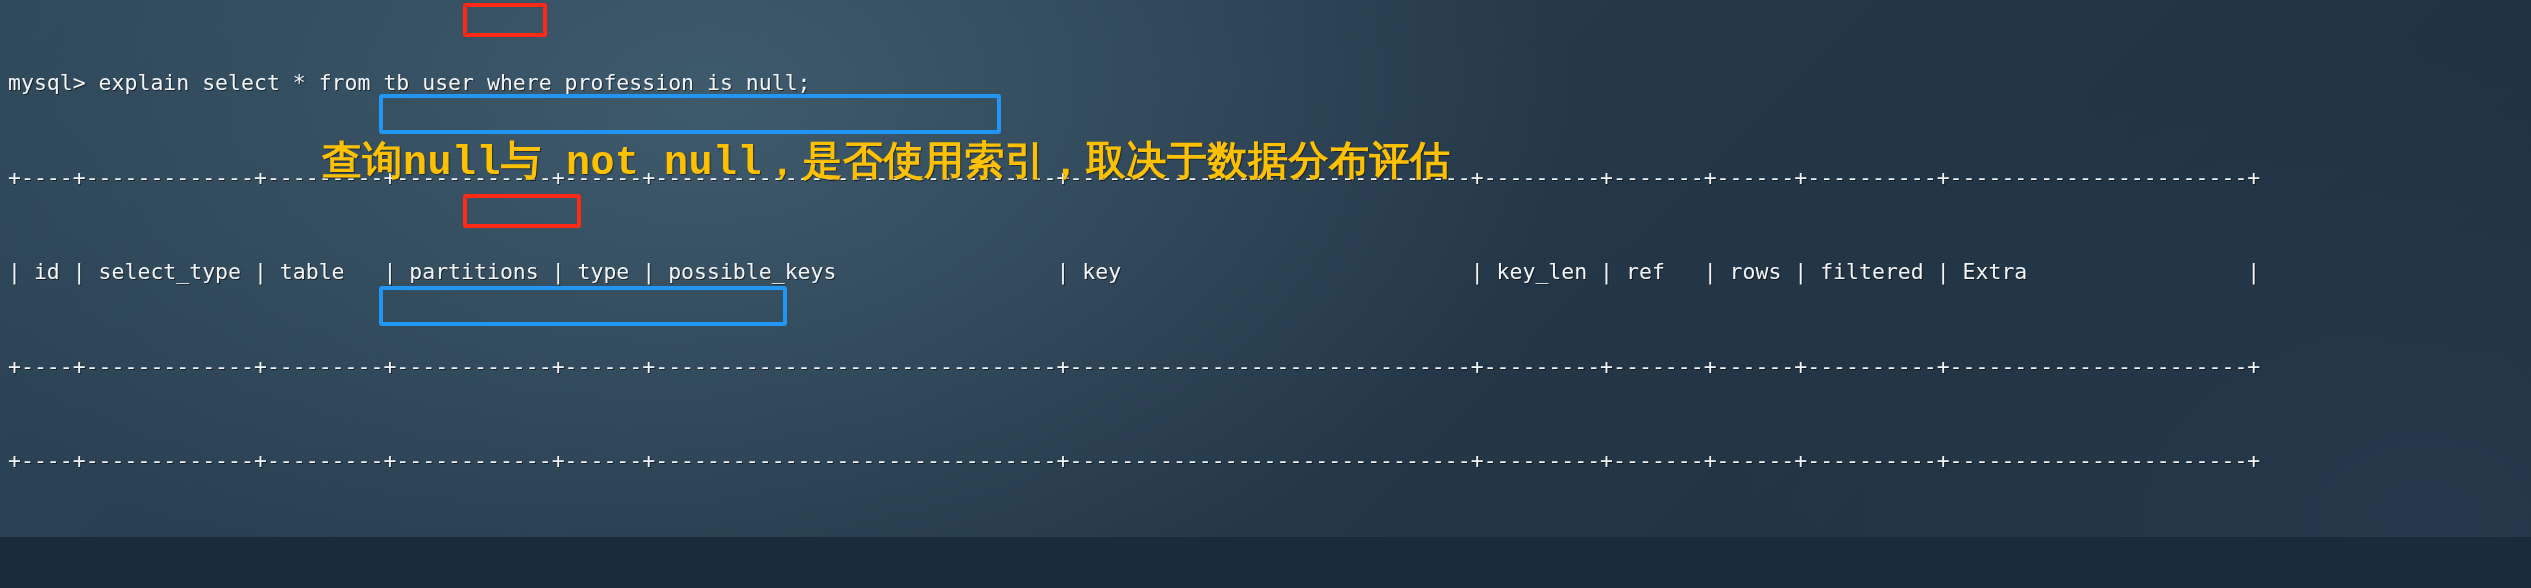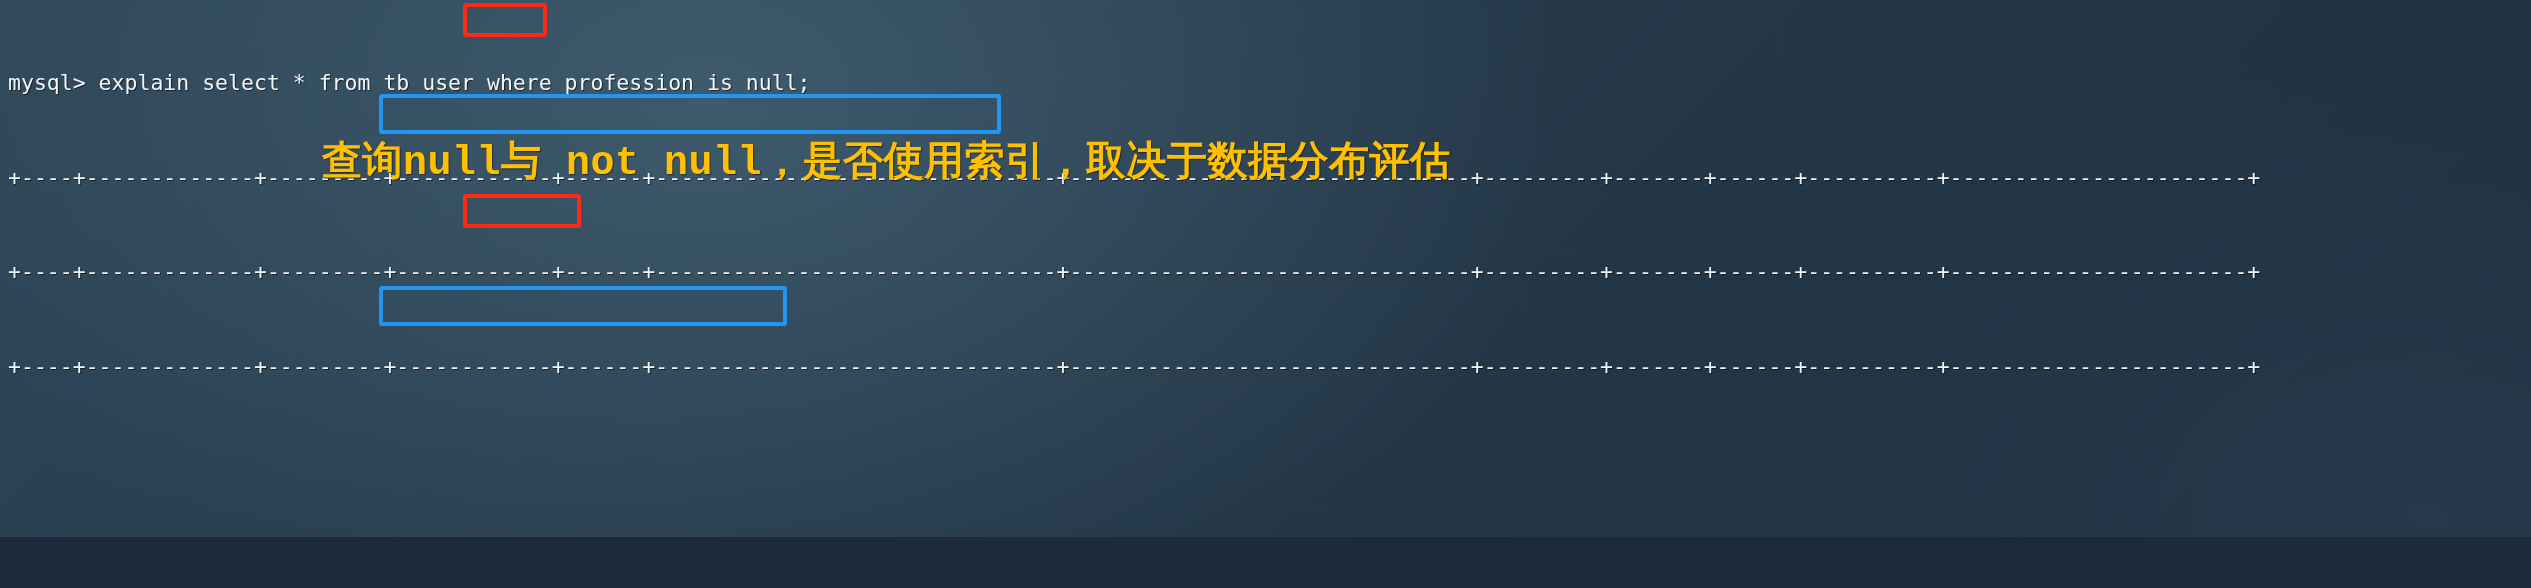--- a/index.html
+++ b/index.html
@@ -74,20 +74,21 @@
   }
 </style>
 </head>
 <body>
 
 <div id="screen">
 
   <div class="term">
     <div class="line">mysql&gt; explain select * from tb_user where profession is null;</div>
     <div class="line">+----+-------------+---------+------------+------+-------------------------------+-------------------------------+---------+-------+------+----------+-----------------------+</div>
+    <div class="line">| id | select_type | table   | partitions | type | possible_keys                 | key                           | key_len | ref   | rows | filtered | Extra                 |</div>
     <div class="line">+----+-------------+---------+------------+------+-------------------------------+-------------------------------+---------+-------+------+----------+-----------------------+</div>
     <div class="line">+----+-------------+---------+------------+------+-------------------------------+-------------------------------+---------+-------+------+----------+-----------------------+</div>
     
     
     
     
     
     
     
     

